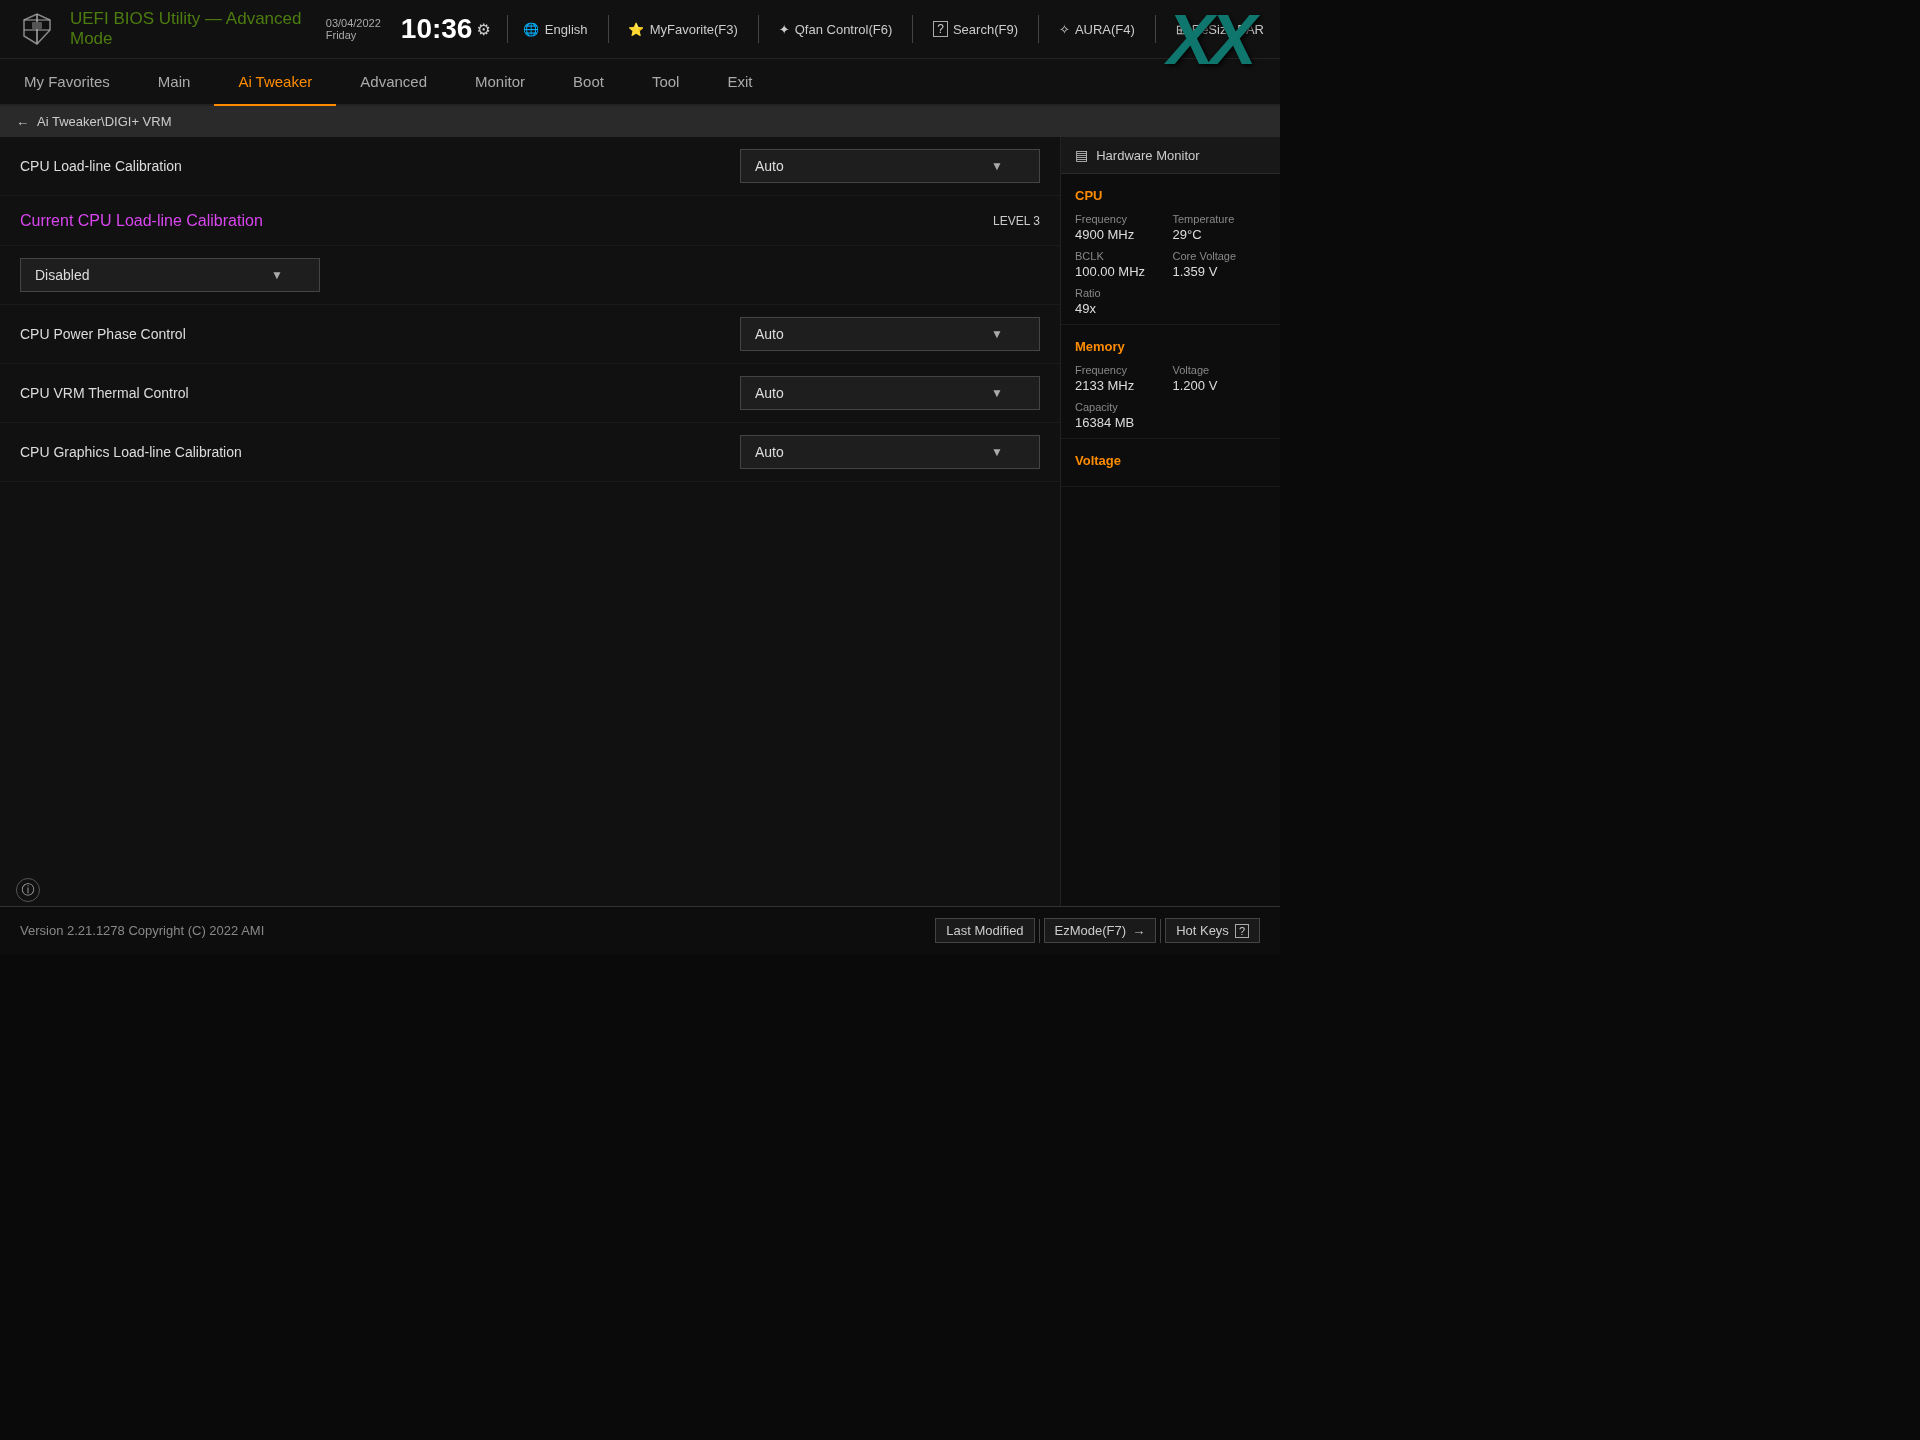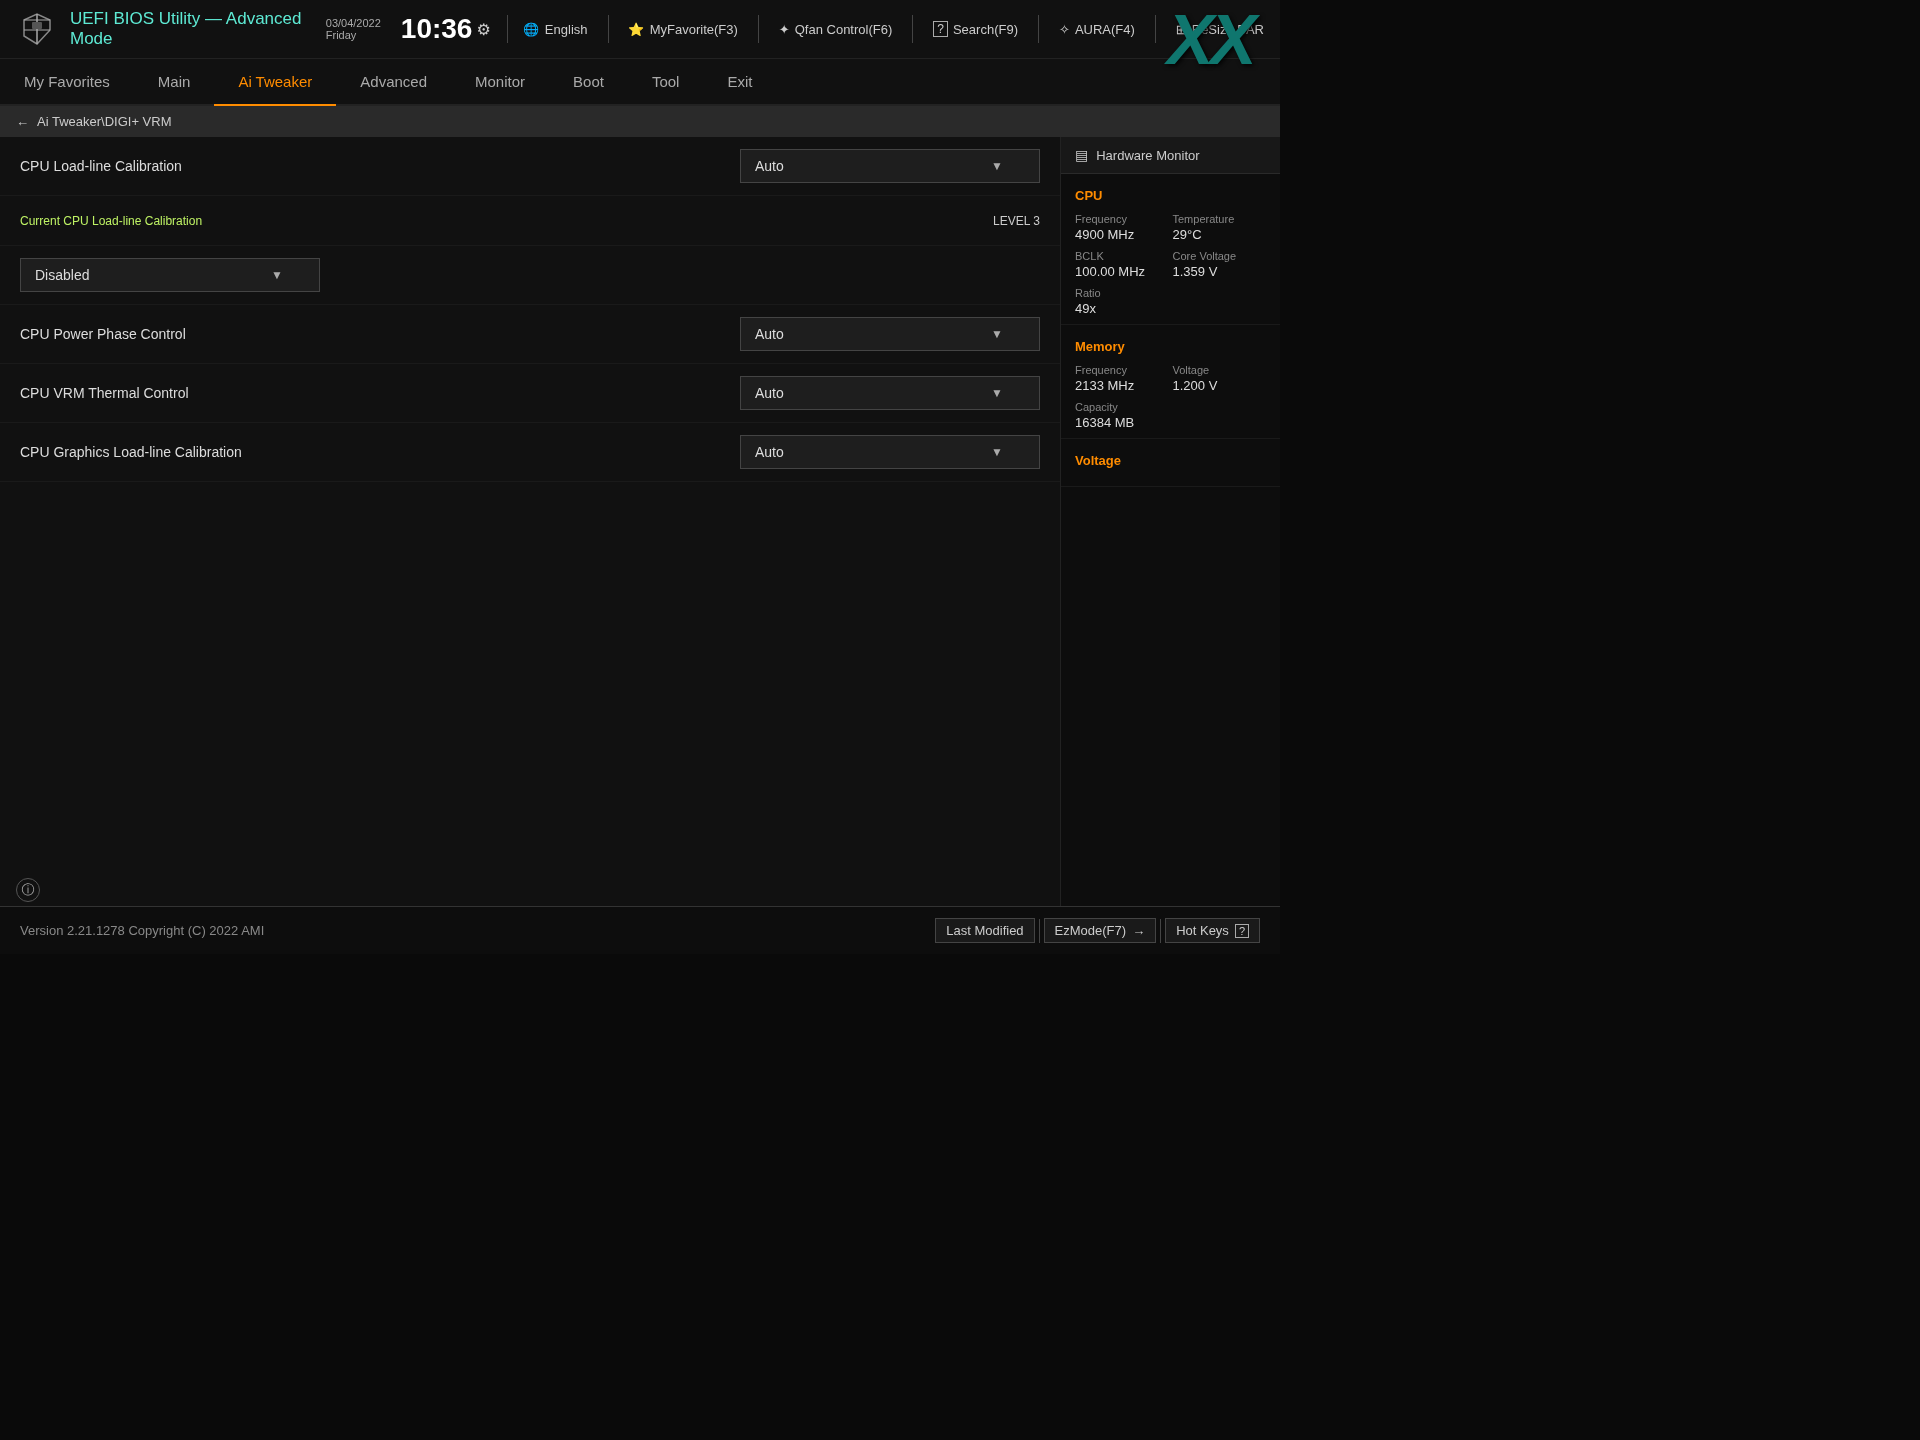--- a/index.html
+++ b/index.html
@@ -28,21 +28,21 @@
       height: 42px;
       display: flex;
       align-items: center;
       justify-content: center;
     }
     .logo svg {
       width: 42px;
       height: 42px;
     }
     .bios-title {
-      color: #5eead4;
+      color: #4d7c0f;
       font-size: 17px;
       font-weight: 500;
       margin-right: 0;
     }
     .header-divider {
       width: 1px;
       height: 28px;
       background: #444;
       margin: 0 4px;
     }
@@ -156,21 +156,21 @@
       justify-content: space-between;
       padding: 12px 20px;
       border-bottom: 1px solid #1a1a1a;
       min-height: 50px;
     }
     .setting-label {
       color: #ddd;
       font-size: 14px;
       flex: 1;
     }
-    .setting-label.muted { color: #bef264; font-size: 12px; }
+    .setting-label.muted { color: #d946ef; font-size: 16px; }
     .setting-value-static {
       color: #ccc;
       font-size: 12px;
       min-width: 300px;
       text-align: right;
     }
     .setting-dropdown {
       position: relative;
       min-width: 300px;
     }

